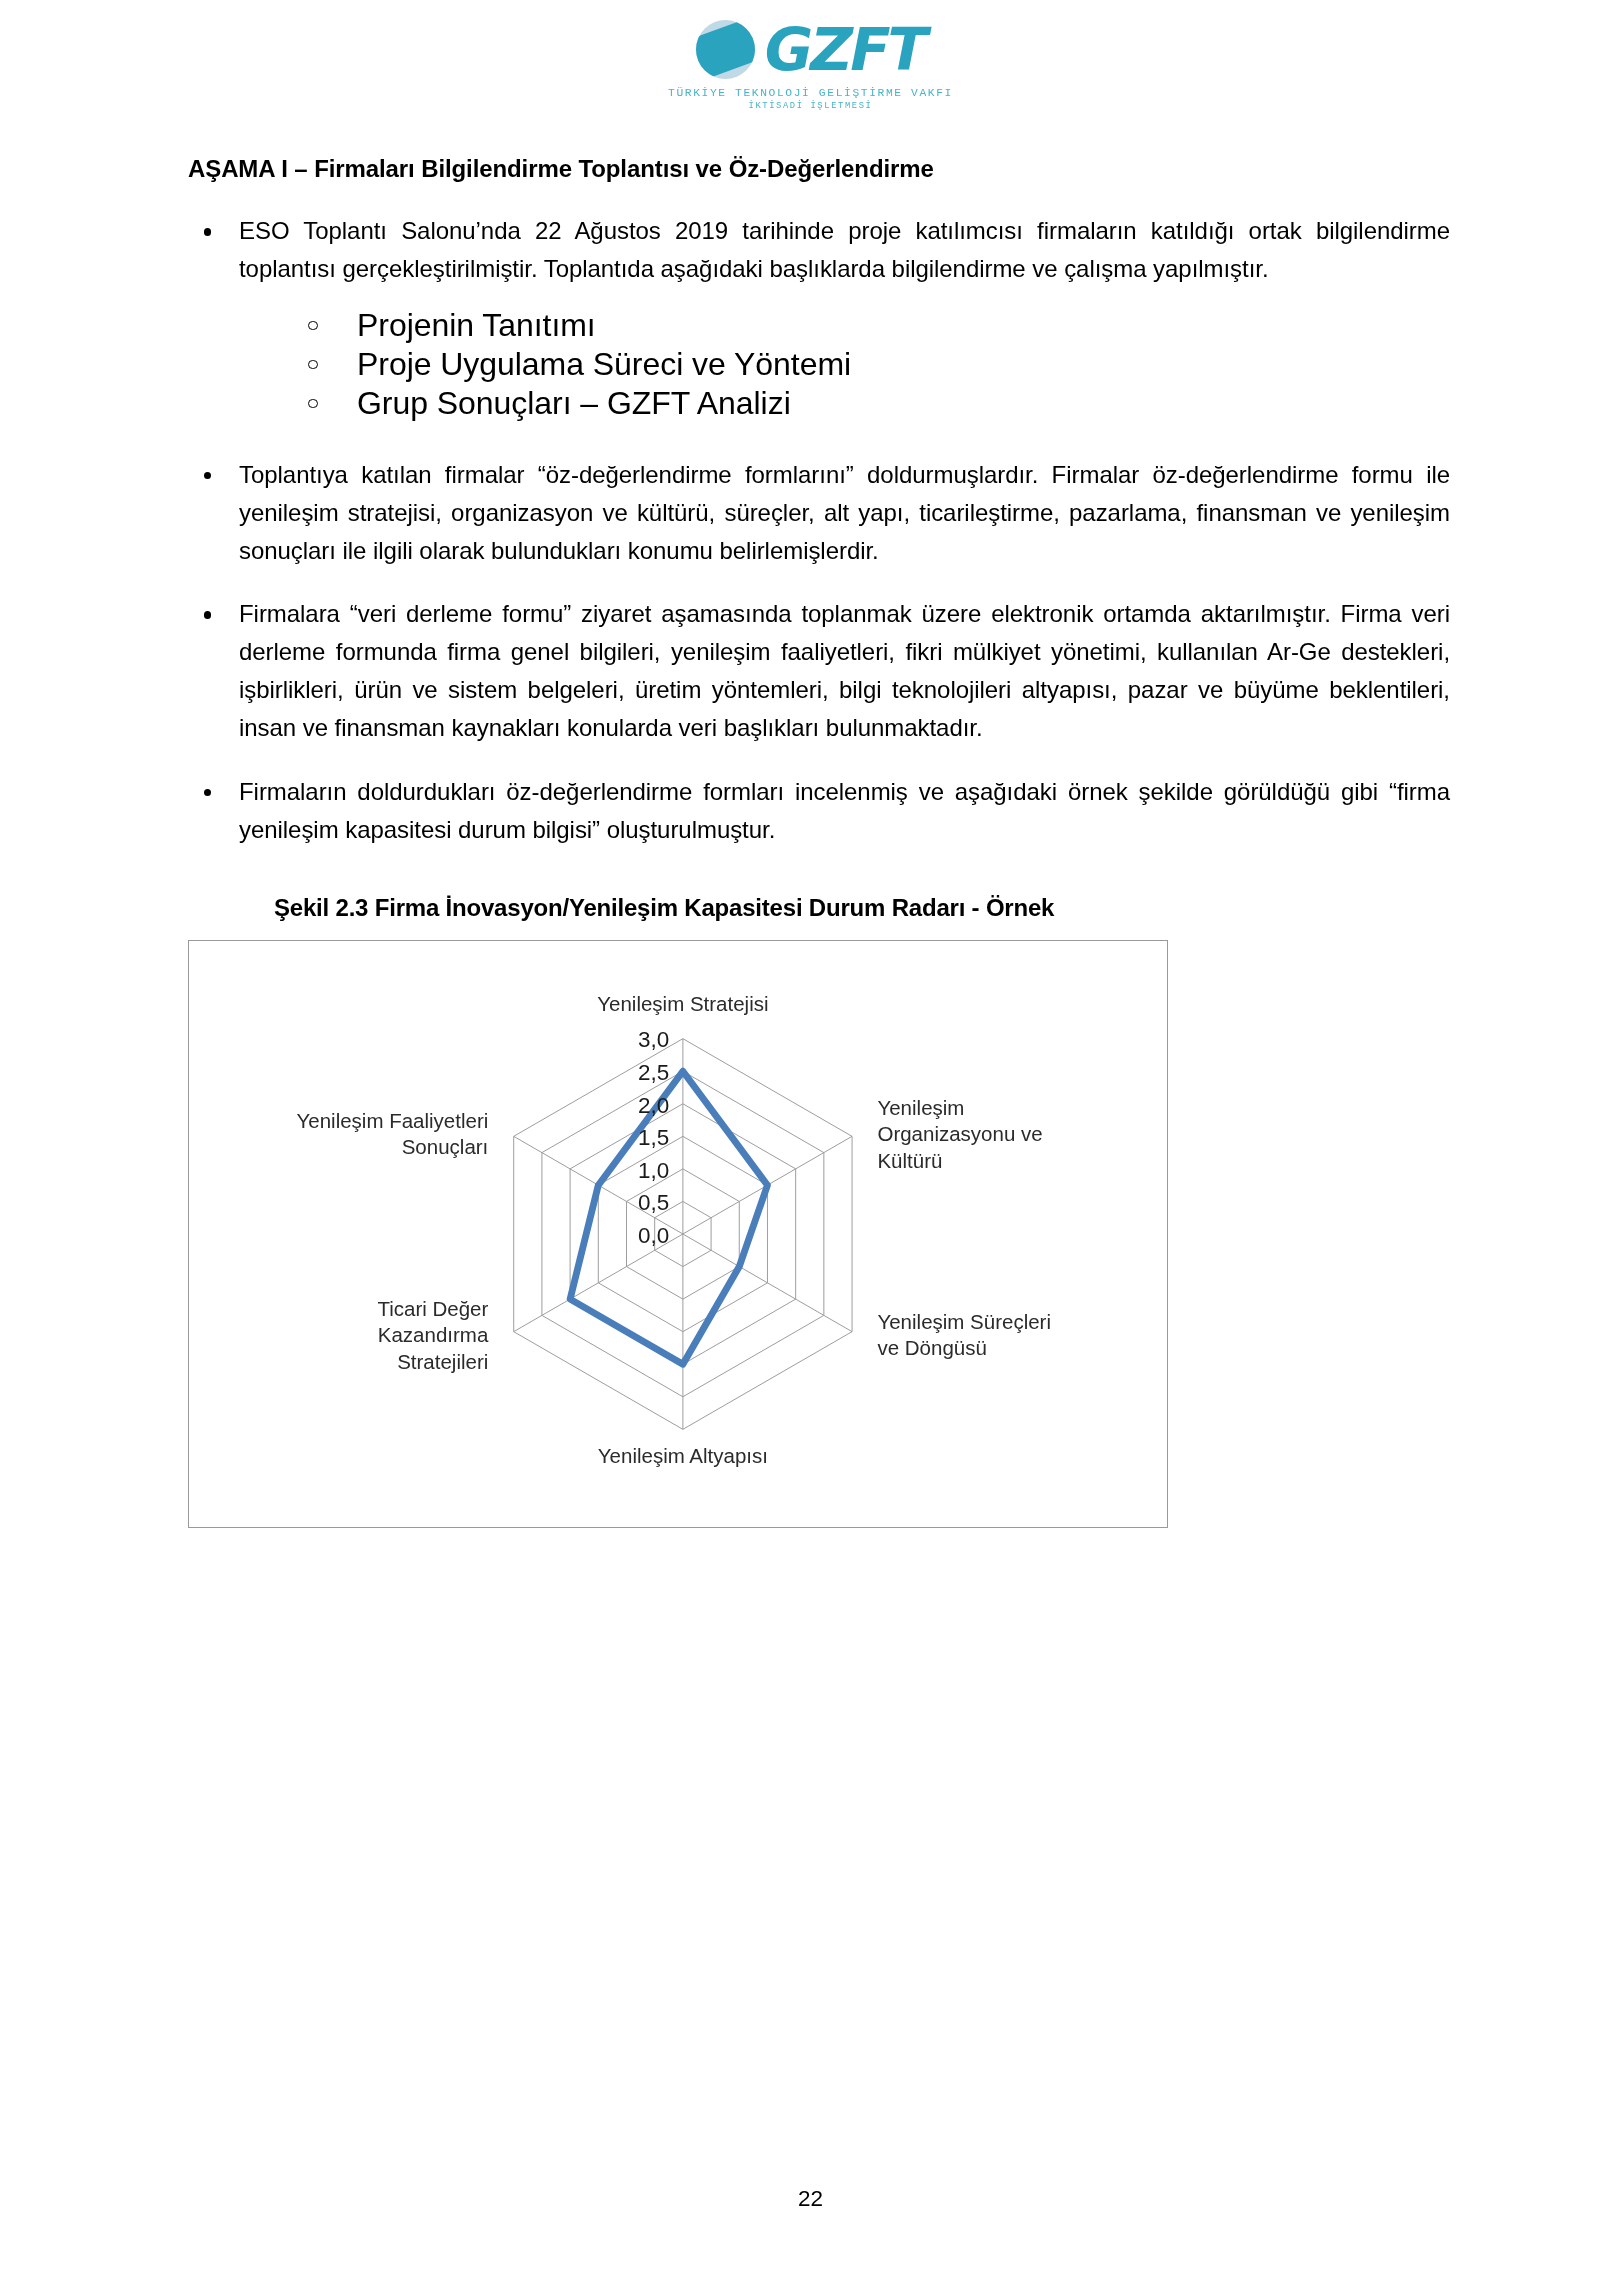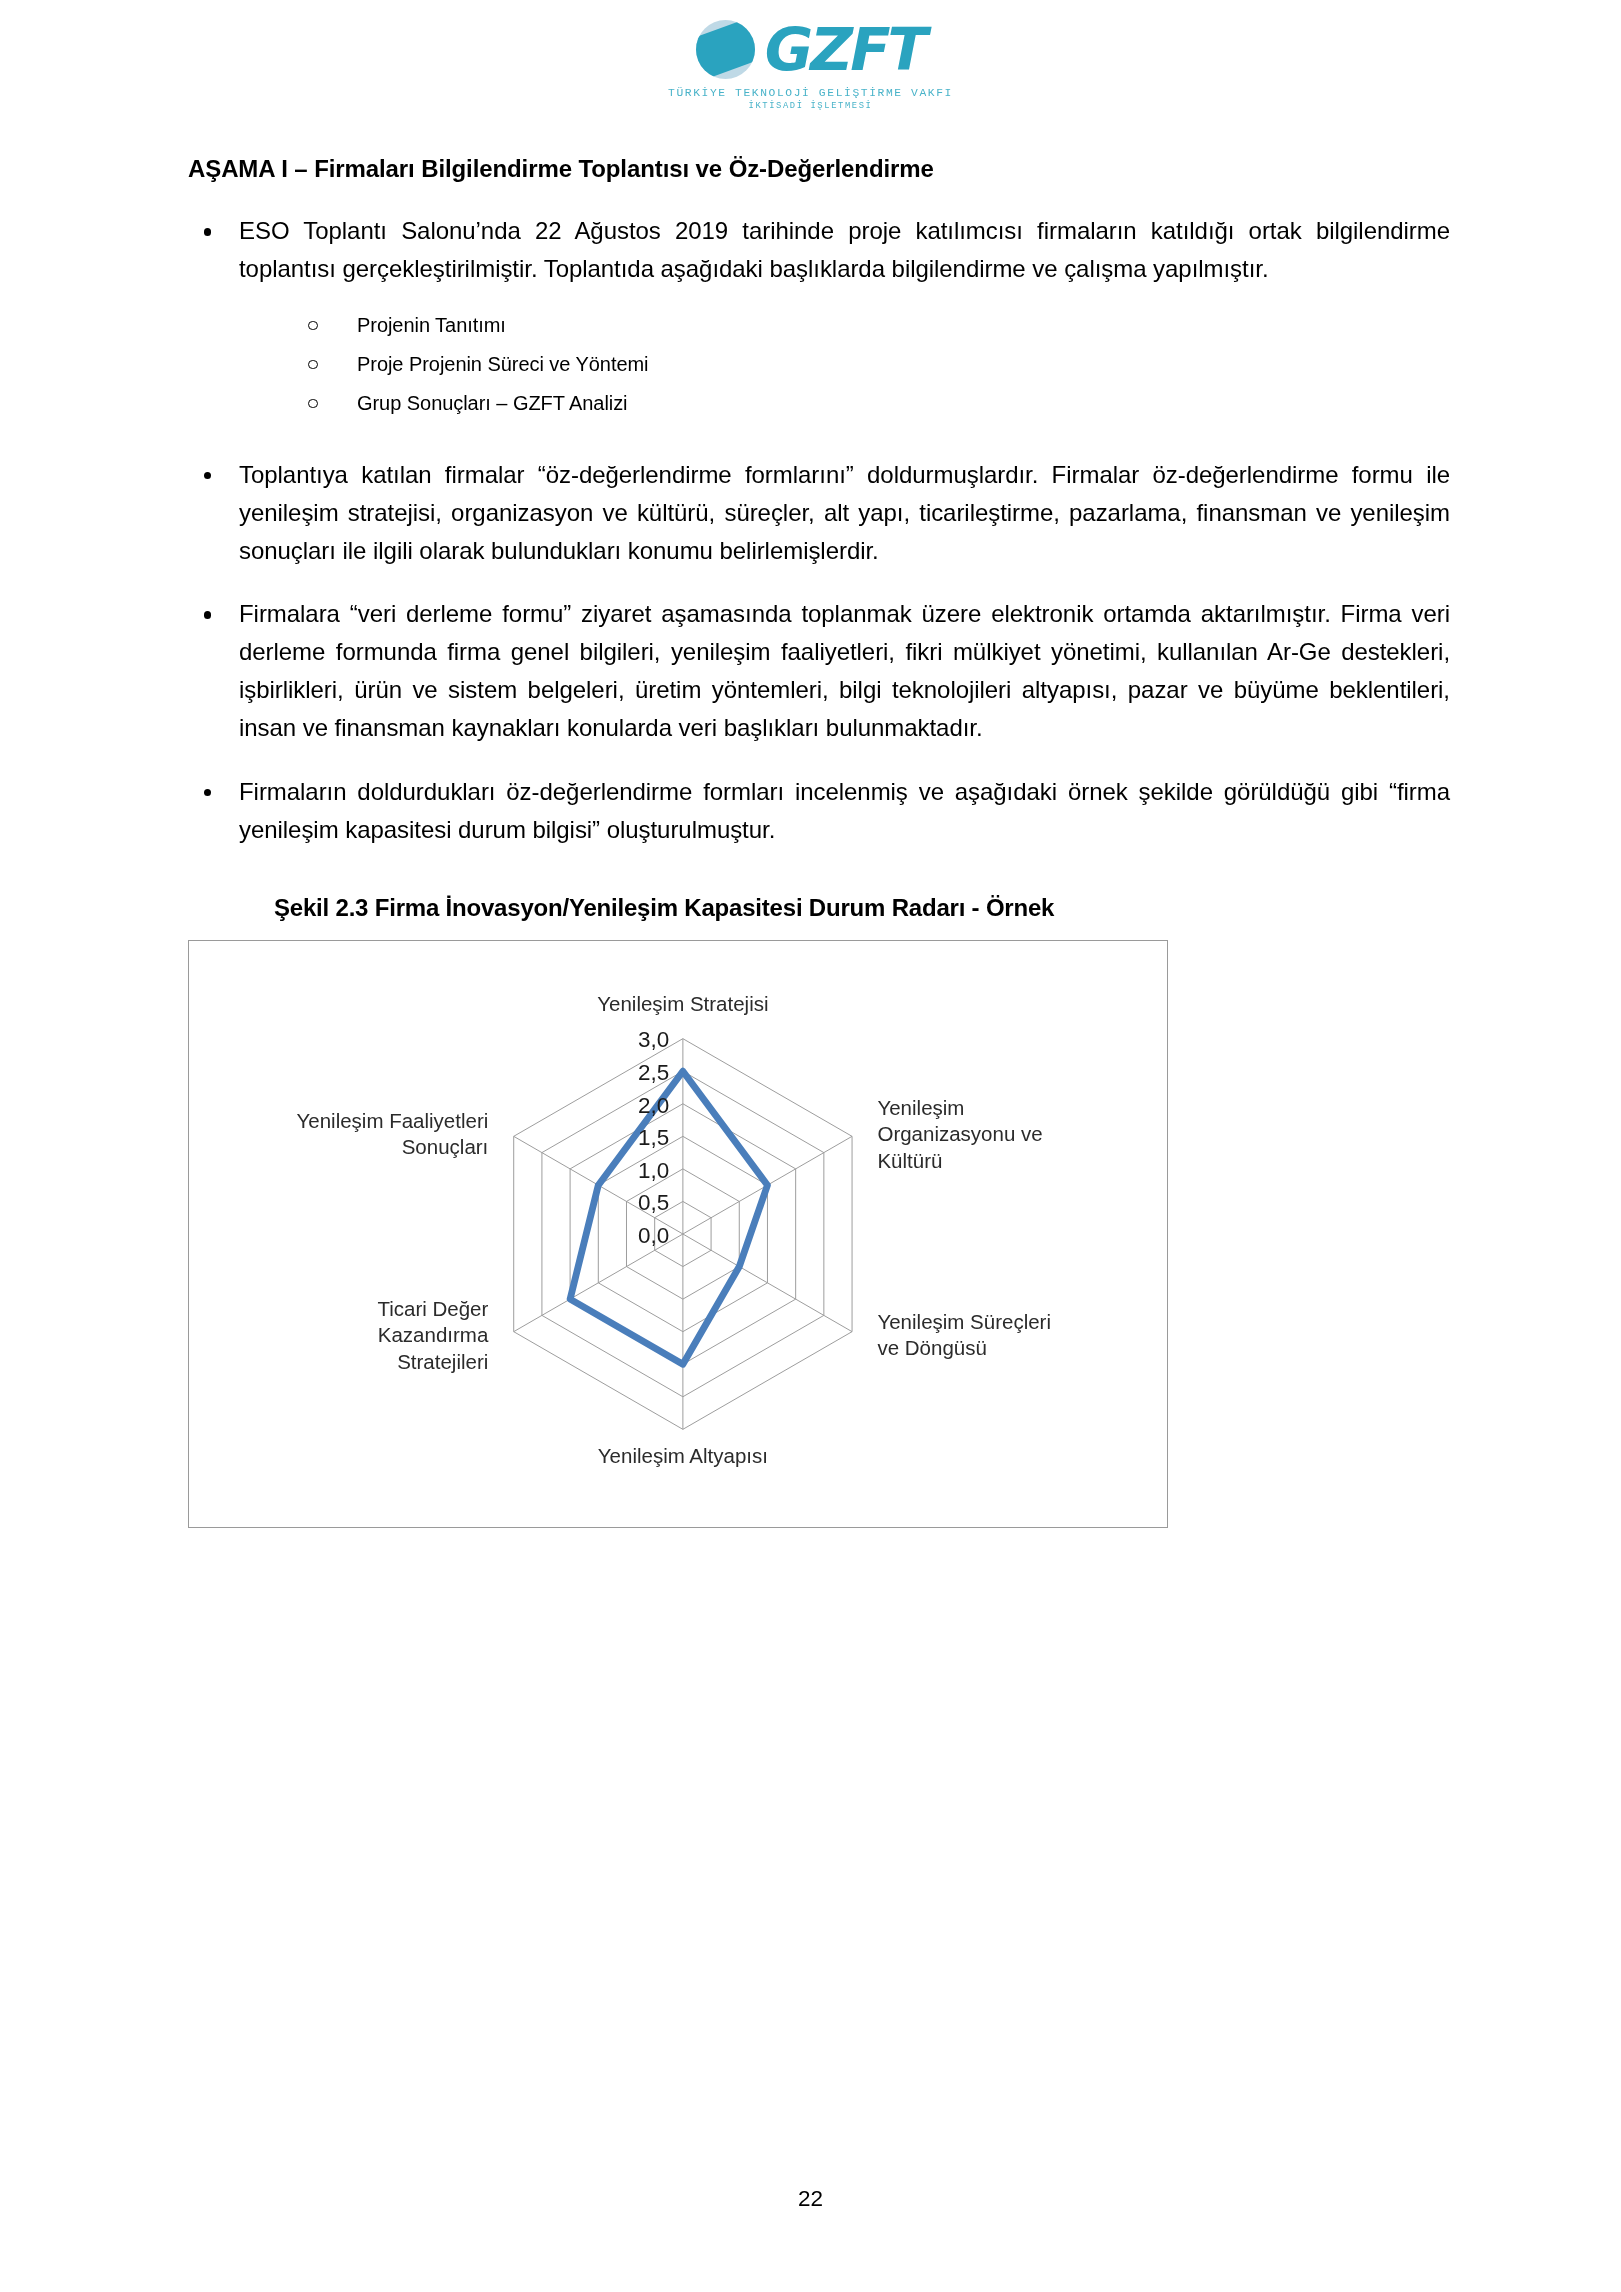--- a/index.html
+++ b/index.html
@@ -113,21 +113,21 @@
     border-radius: 50%;
     background: #000;
   }
   ol.subs {
     margin: 17.6px 0 5.9px 0;
     padding-left: 0;
   }
   li.sub {
     position: relative;
     padding-left: 118px;
-    font-size: 20px;
+    font-size: 32px;
     line-height: 39px;
     list-style: none;
   }
   li.sub > .circ {
     position: absolute;
     left: 69px;
     top: 14.7px;
     width: 9.8px;
     height: 9.8px;
     border: 1.6px solid #000;
@@ -203,21 +203,21 @@
       <li class="bullet">
         <span class="dot"></span>
         <span>ESO Toplantı Salonu’nda 22 Ağustos 2019 tarihinde proje katılımcısı firmaların katıldığı ortak bilgilendirme toplantısı gerçekleştirilmiştir. Toplantıda aşağıdaki başlıklarda bilgilendirme ve çalışma yapılmıştır.</span>
         <ol class="subs">
           <li class="sub">
             <span class="circ"></span>
             <span>Projenin Tanıtımı</span>
           </li>
           <li class="sub">
             <span class="circ"></span>
-            <span>Proje Projenin Süreci ve Yöntemi</span>
+            <span>Proje Uygulama Süreci ve Yöntemi</span>
           </li>
           <li class="sub">
             <span class="circ"></span>
             <span>Grup Sonuçları – GZFT Analizi</span>
           </li>
         </ol>
       </li>
 
       <li class="bullet" style="margin-top:33px;">
         <span class="dot"></span>

